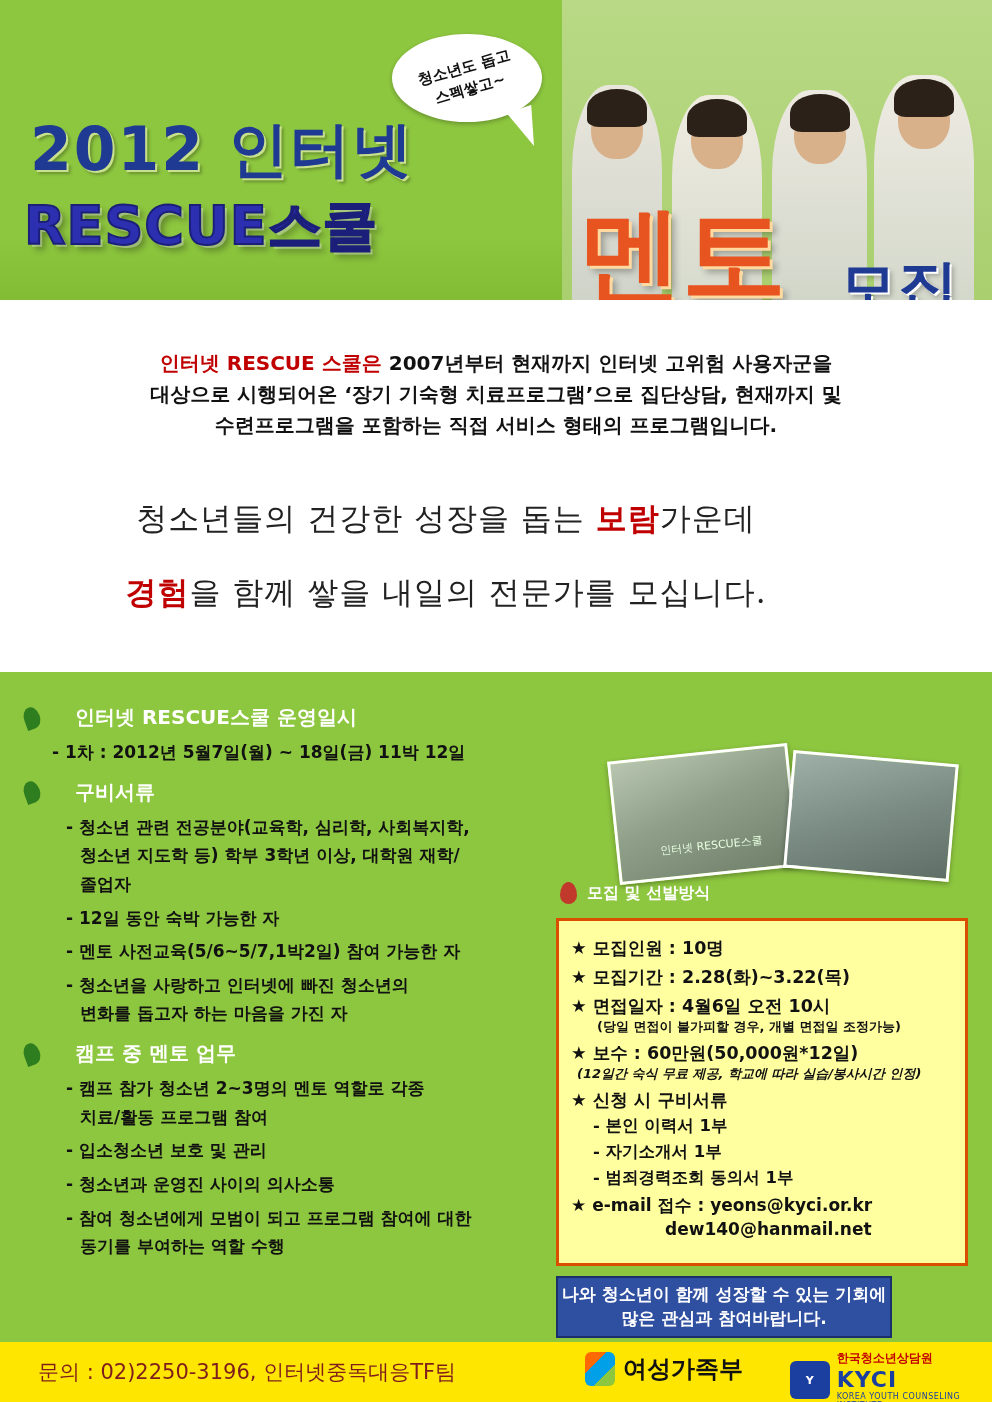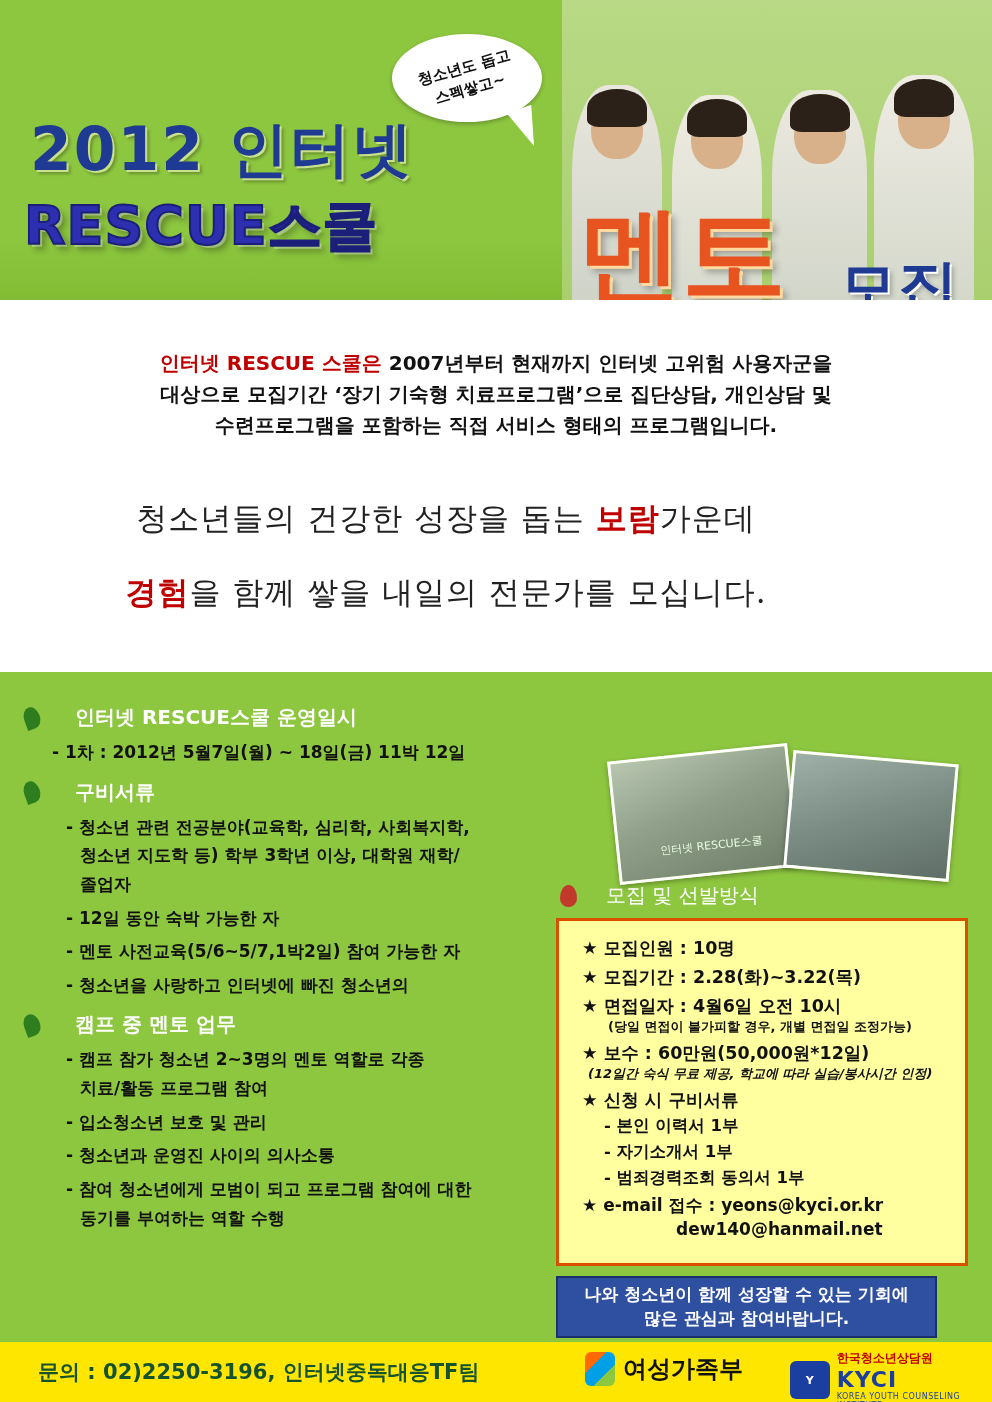--- a/index.html
+++ b/index.html
@@ -148,48 +148,48 @@
   }
 
   
   .right-head{
     position:absolute;left:560px;top:882px;display:flex;align-items:center;
   }
   .drop{
     width:17px;height:22px;background:#c0392b;border-radius:50% 50% 50% 50%/60% 60% 40% 40%;
     margin-right:10px;
   }
-  .right-head-txt{font-size:20px;font-weight:normal;color:#ffffff;margin-left:19px;}
+  .right-head-txt{font-size:16px;font-weight:bold;color:#ffffff;}
 
   .yellow-box{
     position:absolute;left:556px;top:918px;width:412px;height:348px;
     background:#ffffa0;border:3px solid #d94f00;box-sizing:border-box;
-    padding:10px 23px;
+    padding:10px 12px;
   }
   .yb-line{font-size:17.5px;font-weight:bold;color:#111;margin:6px 0 0 0;line-height:1.3;}
   .yb-sub{font-size:13px;font-weight:bold;color:#111;margin:2px 0 0 26px;line-height:1.25;}
   .yb-sub2{font-size:13px;font-weight:bold;color:#111;margin:2px 0 0 6px;line-height:1.25;font-style:italic;}
   .yb-doc{font-size:16.5px;font-weight:bold;color:#111;margin:4px 0 0 22px;}
   .yb-mail{font-size:17px;font-weight:bold;color:#111;margin:5px 0 0 0;}
   .yb-mail2{font-size:17px;font-weight:bold;color:#111;margin:2px 0 0 94px;}
 
   .blue-box{
-    position:absolute;left:556px;top:1276px;width:381px;height:62px;
+    position:absolute;left:556px;top:1276px;width:336px;height:62px;
     background:#2f4fa0;border:2px solid #1b2f6b;box-sizing:border-box;
     display:flex;flex-direction:column;align-items:center;justify-content:center;
   }
   .blue-box div{color:#ffffff;font-size:17px;font-weight:bold;line-height:1.4;}
 
   
   .footer{
     position:absolute;left:0;top:1342px;width:992px;height:60px;
     background:#ffe600;display:flex;align-items:center;
   }
   .footer-txt{
-    margin-left:38px;font-size:21px;font-weight:bold;color:#14532d;
+    margin-left:38px;font-size:21px;font-weight:normal;color:#7f1d1d;
   }
   .logo1{
     position:absolute;left:585px;top:1352px;display:flex;align-items:center;
   }
   .logo1-mark{
     width:30px;height:34px;margin-right:8px;
     background:linear-gradient(135deg,#ff6a00 0%,#ff6a00 33%,#00a0e9 33%,#00a0e9 66%,#8dc63f 66%);
     border-radius:6px;
   }
   .logo1-txt{font-size:24px;font-weight:bold;color:#111;}
@@ -241,21 +241,21 @@
     <div class="title-2">RESCUE스쿨</div>
     <div class="title-3">멘토</div>
     <div class="title-4">모집</div>
     <div class="header-bottom"></div>
   </div>
 
   <div class="intro">
     <p>
       <span class="hl">인터넷 RESCUE 스쿨은</span><span> 2007년부터 현재까지 인터넷 고위험 사용자군을</span>
     </p>
-    <p>대상으로 모집기간 ‘장기 기숙형 치료프로그램’으로 집단상담, 개인상담 및</p>
+    <p>대상으로 시행되어온 ‘장기 기숙형 치료프로그램’으로 집단상담, 현재까지 및</p>
     <p>수련프로그램을 포함하는 직접 서비스 형태의 프로그램입니다.</p>
   </div>
 
   <div class="hand">
     <div class="l1">
       <span>청소년들의 건강한 성장을 돕는 </span><span class="red">보람</span><span>가운데</span>
     </div>
     <div class="l2">
       <span class="red">경험</span><span>을 함께 쌓을 내일의 전문가를 모십니다.</span>
     </div>
@@ -274,20 +274,21 @@
     <div class="sec-head">
       <span class="leaf"></span>
       <span class="sec-head-txt">구비서류</span>
     </div>
     <div class="item sub">- 청소년  관련  전공분야(교육학,  심리학,  사회복지학,</div>
     <div class="item cont">청소년  지도학  등) 학부  3학년  이상, 대학원  재학/</div>
     <div class="item cont">졸업자</div>
     <div class="item sub">- 12일 동안 숙박 가능한 자</div>
     <div class="item sub">- 멘토 사전교육(5/6~5/7,1박2일) 참여 가능한 자</div>
     <div class="item sub">- 청소년을 사랑하고 인터넷에 빠진 청소년의</div>
+    <div class="item cont">변화를 돕고자 하는 마음을 가진 자</div>
 
     <div class="sec-head">
       <span class="leaf"></span>
       <span class="sec-head-txt">캠프 중 멘토 업무</span>
     </div>
     <div class="item sub">- 캠프 참가 청소년 2~3명의 멘토 역할로 각종</div>
     <div class="item cont">치료/활동 프로그램 참여</div>
     <div class="item sub">- 입소청소년 보호 및 관리</div>
     <div class="item sub">- 청소년과 운영진 사이의  의사소통</div>
     <div class="item sub">- 참여 청소년에게 모범이 되고 프로그램 참여에 대한</div>

